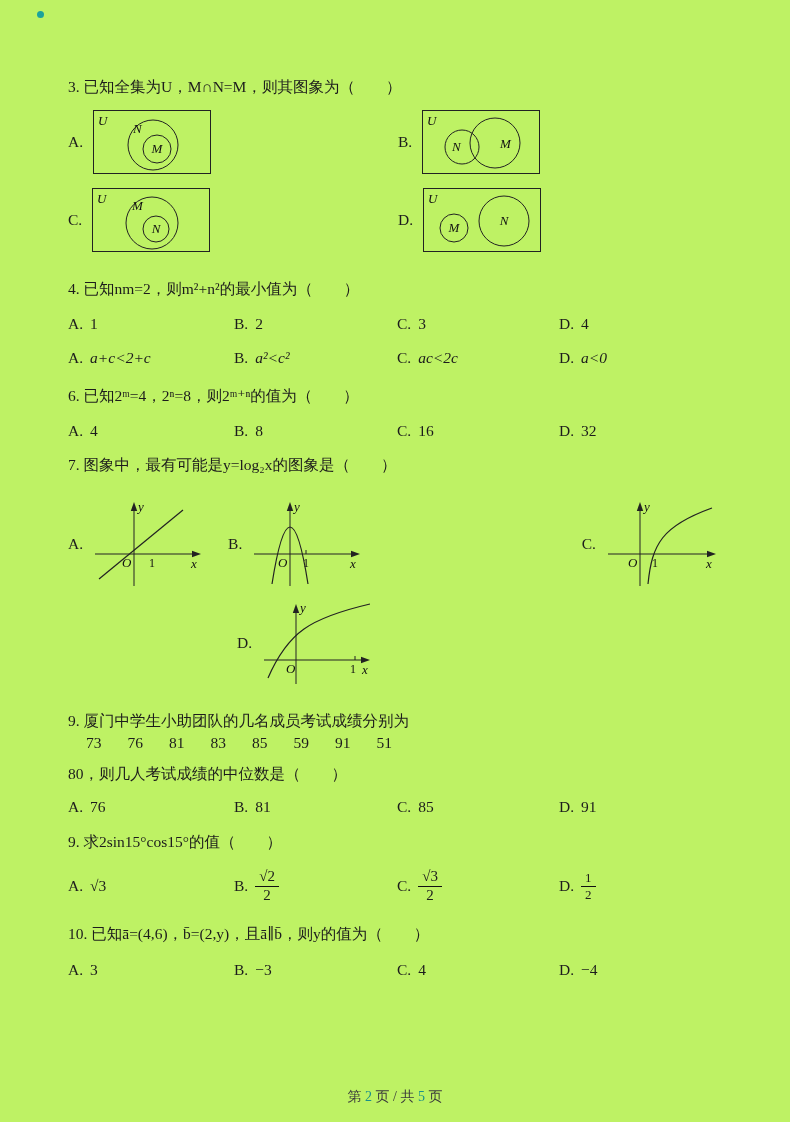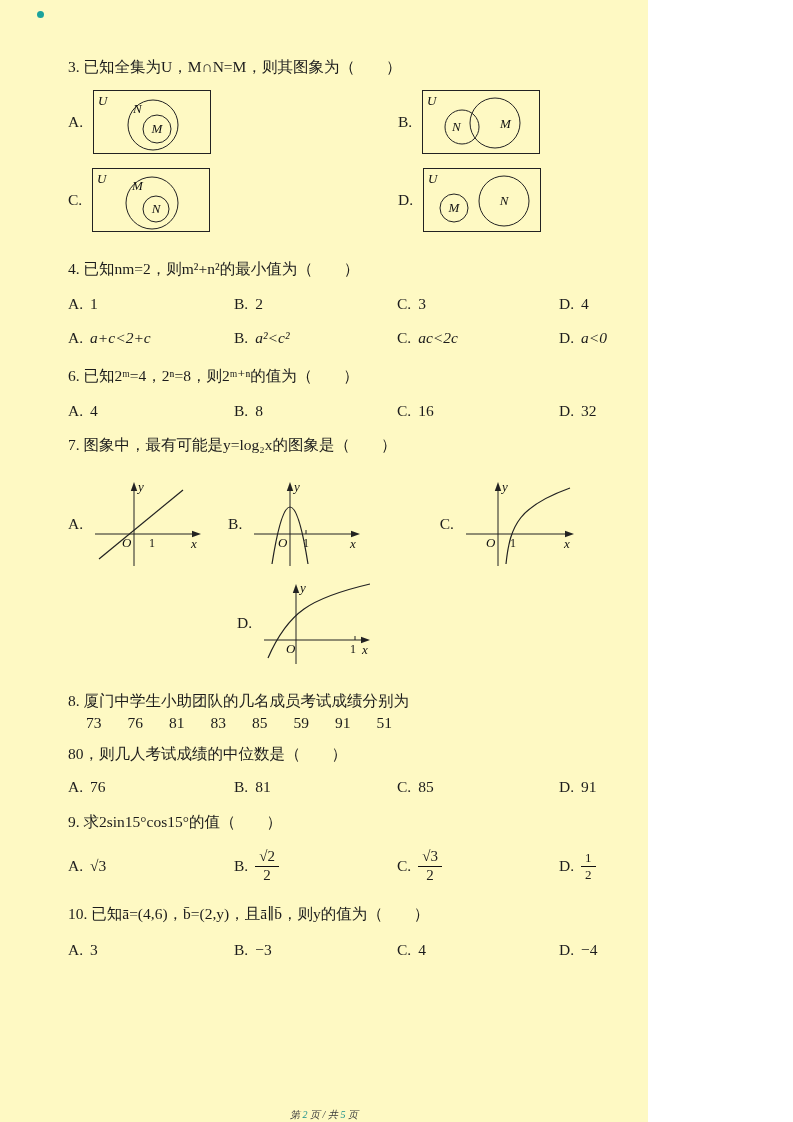--- a/index.html
+++ b/index.html
@@ -1,18 +1,18 @@
 <!DOCTYPE html>
 <html><head>
 <meta charset="utf-8">
 <style>
   * { margin:0; padding:0; box-sizing:border-box; }
   html,body { width:793px; height:1122px; background:#ffffff; }
   body { font-family:"Liberation Serif","DejaVu Serif",serif; color:#1c1c1c; }
-  .sheet { position:relative; width:648px; height:1122px; padding:56px 66px 0 68px; overflow:hidden; background:#fef9c3; }
+  .sheet { position:relative; width:790px; height:1122px; padding:76px 66px 0 68px; overflow:hidden; background:#bef264; }
   .corner-dot { position:absolute; left:37px; top:11px; width:7px; height:7px; border-radius:50%; background:#1ba39c; }
   .stem { font-size:15.5px; line-height:1.42; }
   .opts { display:grid; grid-template-columns:166px 163px 162px 1fr; font-size:15.5px; align-items:center; }
   .opt { white-space:nowrap; display:flex; align-items:center; gap:7px; }
   .opt-val.math { font-style:italic; }
   .venn-grid { display:grid; grid-template-columns:330px 1fr; row-gap:14px; margin:12px 0 26px; }
   .venn-cell { display:flex; align-items:center; gap:10px; }
   .venn-label, .g-label { font-size:15.5px; }
   .shape { stroke:#222; stroke-width:1; fill:none; }
   .axisline { stroke:#222; stroke-width:1; fill:none; }
@@ -21,21 +21,21 @@
   .svgtext { font-size:13px; font-style:italic; fill:#111; font-family:"Liberation Serif",serif; }
   .svgnum { font-size:12px; font-style:normal; fill:#111; font-family:"Liberation Serif",serif; }
   .graphs-row { display:flex; align-items:center; }
   .g-cell { display:flex; align-items:center; gap:6px; }
   .score { margin-left:26px; }
   .score.first { margin-left:18px; }
   .frac { display:inline-block; text-align:center; vertical-align:middle; line-height:1.05; font-size:15px; }
   .frac .num { display:block; border-bottom:1px solid #111; padding:0 4px 1px; }
   .frac .den { display:block; padding-top:1px; }
   .frac.sm { font-size:13px; }
-  .footer { position:absolute; left:0; right:0; bottom:0; text-align:center; font-size:10px; color:#3b3b3b;font-style:italic; }
+  .footer { position:absolute; left:0; right:0; bottom:16px; text-align:center; font-size:14px; color:#3b3b3b; }
   .footer .pnum { color:#1a8f8a; }
 </style>
 </head>
 <body>
 
 <div class="sheet">
   <div class="corner-dot"></div>
 
   <section style="margin-bottom:0;">
     <p class="stem" style="margin-bottom:0;">3. 已知全集为U，M∩N=M，则其图象为（　　）</p>
@@ -221,21 +221,21 @@
           <text class="svgtext" x="104" y="76">x</text>
           <text class="svgtext" x="28" y="75">O</text>
           <text class="svgnum" x="92" y="75">1</text>
         </svg>
       </div>
     </div>
   </section>
 
   <section>
     <p class="stem" style="margin-bottom:9px;">
-      <span>8. 厦门中学生小助团队的几名成员考试成绩分别为</span><span class="score first">73</span><span class="score">76</span><span class="score">81</span><span class="score">83</span><span class="score">85</span><span class="score">59</span><span class="score">91</span><span class="score">51</span>
+      <span>9. 厦门中学生小助团队的几名成员考试成绩分别为</span><span class="score first">73</span><span class="score">76</span><span class="score">81</span><span class="score">83</span><span class="score">85</span><span class="score">59</span><span class="score">91</span><span class="score">51</span>
     </p>
     <p class="stem" style="margin-bottom:13px;">80，则几人考试成绩的中位数是（　　）</p>
     <div class="opts" style="margin-bottom:15px;">
       <span class="opt">
           <span>A.</span>
           <span class="opt-val">76</span>
         </span>
       <span class="opt">
           <span>B.</span>
           <span class="opt-val">81</span>

